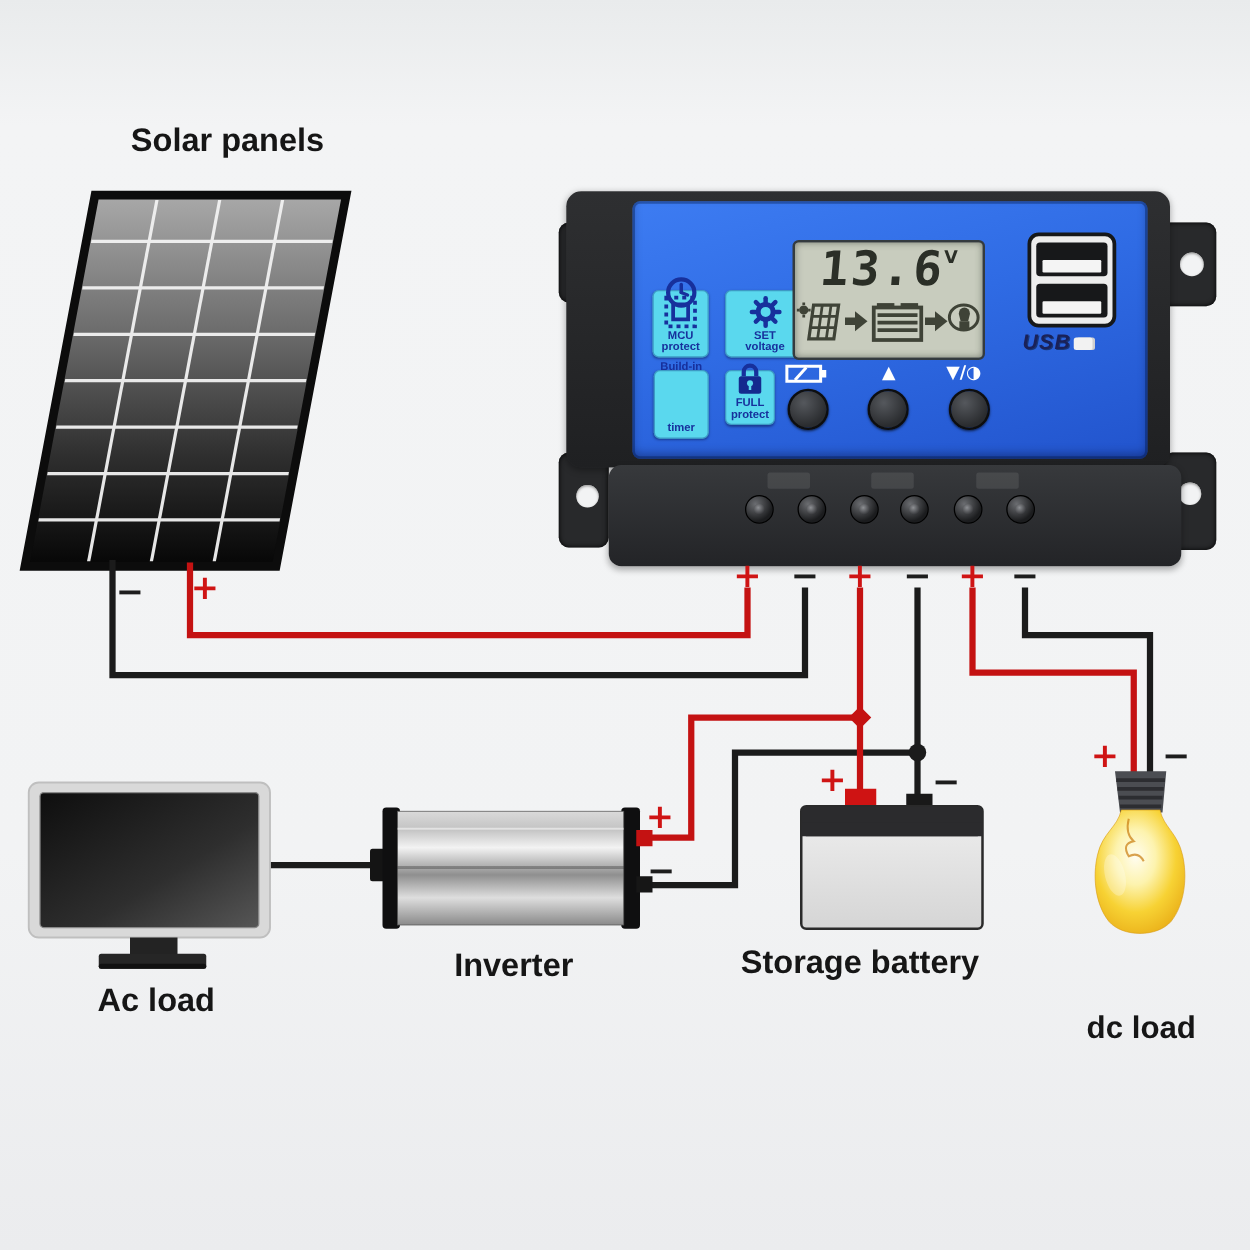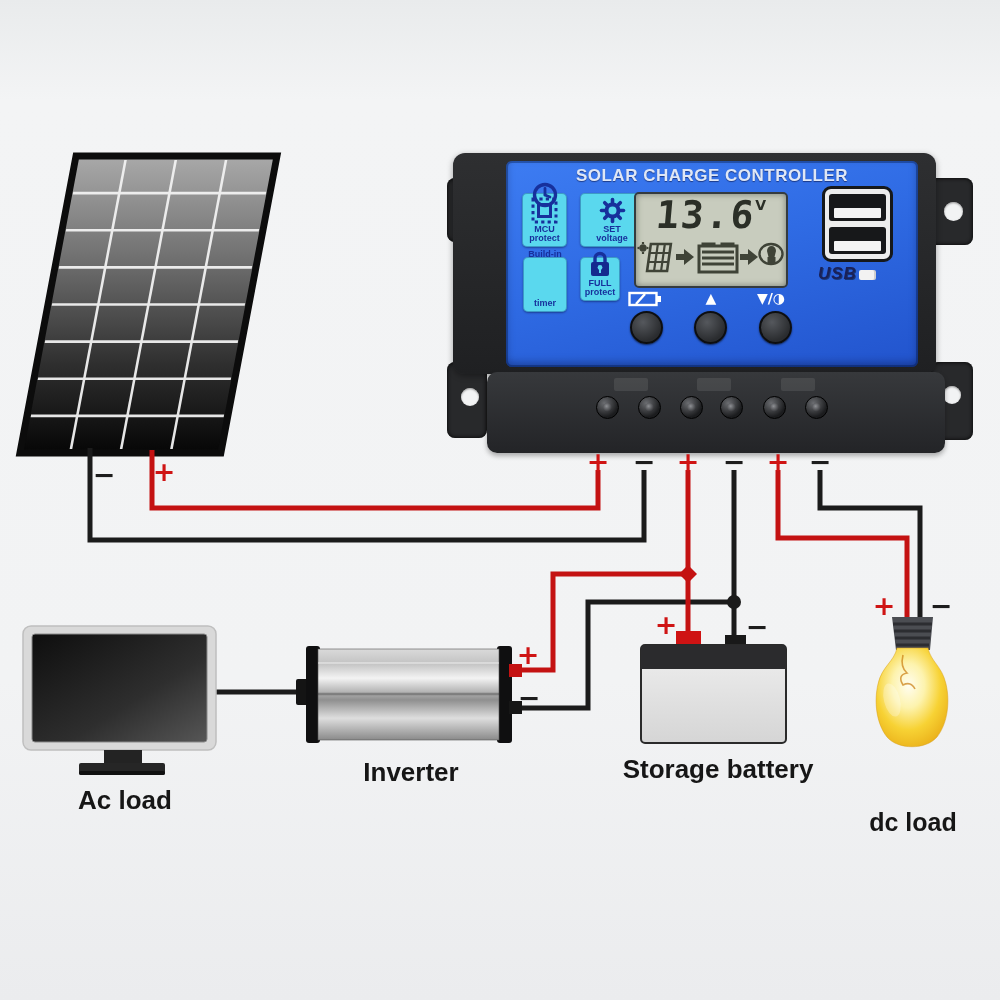--- a/index.html
+++ b/index.html
@@ -30,21 +30,21 @@
   #ctl-tblock{position:absolute;left:40px;top:222px;width:458px;height:81px;border-radius:10px;
     background:linear-gradient(180deg,#37393c,#232427);box-shadow:0 3px 5px rgba(0,0,0,.3);}
   #ctl-blue{position:absolute;left:59px;top:11px;width:412px;height:206px;border-radius:6px;
     background:linear-gradient(165deg,#3d7cf2 0%,#2f6be4 45%,#2254cd 100%);
     box-shadow:inset 0 0 0 2px rgba(0,20,60,.35), inset 0 -4px 8px rgba(0,0,30,.35);}
   #ctl-title{position:absolute;left:0;top:5px;width:100%;text-align:center;
     font-size:17px;font-weight:700;color:#dfe7f6;letter-spacing:.5px;text-shadow:0 1px 1px rgba(0,0,40,.5);}
   .cyanbtn{position:absolute;background:#5ad8ee;border-radius:5px;
     box-shadow:inset 0 0 0 1px rgba(10,40,120,.35),0 1px 2px rgba(0,0,40,.4);
     display:flex;flex-direction:column;align-items:center;justify-content:flex-end;
-    padding-bottom:3px;color:#17309c;font-size:9px;font-weight:700;line-height:1.08;text-align:center;}
+    padding-bottom:3px;color:#17309c;font-size:9px;font-weight:700;line-height:1.08;text-align:center;margin-top:39px;}
   .cyanbtn svg{margin-bottom:1px;}
   #lcd{position:absolute;left:128px;top:31px;width:154px;height:96px;background:#c8ccbe;
     border:2px solid #343b3f;border-radius:5px;box-shadow:inset 0 0 6px rgba(40,50,40,.5);text-align:center;}
   #lcd-volt{margin-top:1px;font-family:"DejaVu Sans Mono",monospace;font-weight:700;
     font-size:38px;line-height:1.1;color:#2b2f27;transform:skewX(-5deg);display:inline-block;letter-spacing:2px;}
   #lcd-unit{font-size:14px;font-weight:700;color:#2b2f27;vertical-align:18px;font-family:"DejaVu Sans",sans-serif;}
   .ind{position:absolute;color:#fff;font-family:"DejaVu Sans",sans-serif;font-weight:700;transform:translateX(-50%);}
   .rndbtn{position:absolute;width:33px;height:33px;border-radius:50%;
     background:radial-gradient(circle at 38% 32%,#55585d,#2a2c2f 70%);border:2px solid #0d0e10;
     box-shadow:0 1px 2px rgba(0,0,0,.6);}
@@ -201,21 +201,20 @@
     <div class="emboss" style="left:334px;width:34px;"></div>
 
     <div class="screw" style="left:149px;"></div>
     <div class="screw" style="left:191px;"></div>
     <div class="screw" style="left:233px;"></div>
     <div class="screw" style="left:273px;"></div>
     <div class="screw" style="left:316px;"></div>
     <div class="screw" style="left:358px;"></div>
 
     <div id="ctl-blue">
-      <div id="ctl-title">SOLAR CHARGE CONTROLLER</div>
 
       <div class="cyanbtn" style="left:16px;top:32px;width:45px;height:54px;">
         <span>
           <svg width="27" height="27" viewBox="0 0 27 27">
             <rect x="2" y="2" width="23" height="23" fill="none" stroke="#17309c" stroke-width="3" stroke-dasharray="3.2,3.2"></rect>
             <rect x="7.5" y="7.5" width="12" height="12" fill="none" stroke="#17309c" stroke-width="3"></rect>
           </svg>
         </span>
         <span>MCU</span>
         <span>protect</span>
@@ -332,23 +331,24 @@
         </div>
       <div class="usb-port">
           <div class="usb-tongue"></div>
         </div>
     </div>
     <div id="usb-label">
       <span>USB</span><span id="usb-plug"></span>
     </div>
   </div>
 
+  <div class="lbl" style="left:182px;top:97px;">Solar panels</div>
   <div class="lbl" style="left:125px;top:785px;">Ac load</div>
   <div class="lbl" style="left:411px;top:757px;">Inverter</div>
-  <div class="lbl" style="left:718px;top:754px;">Storage battery</div>
+  <div class="lbl" style="left:688px;top:754px;">Storage battery</div>
   <div class="lbl" style="left:913px;top:808px;font-size:25px;">dc load</div>
 
   <span class="mark blk" style="left:104px;top:474px;">−</span>
   <span class="mark red" style="left:164px;top:471px;">+</span>
   <span class="mark red" style="left:598px;top:461px;">+</span>
   <span class="mark blk" style="left:644px;top:461px;">−</span>
   <span class="mark red" style="left:688px;top:461px;">+</span>
   <span class="mark blk" style="left:734px;top:461px;">−</span>
   <span class="mark red" style="left:778px;top:461px;">+</span>
   <span class="mark blk" style="left:820px;top:461px;">−</span>

